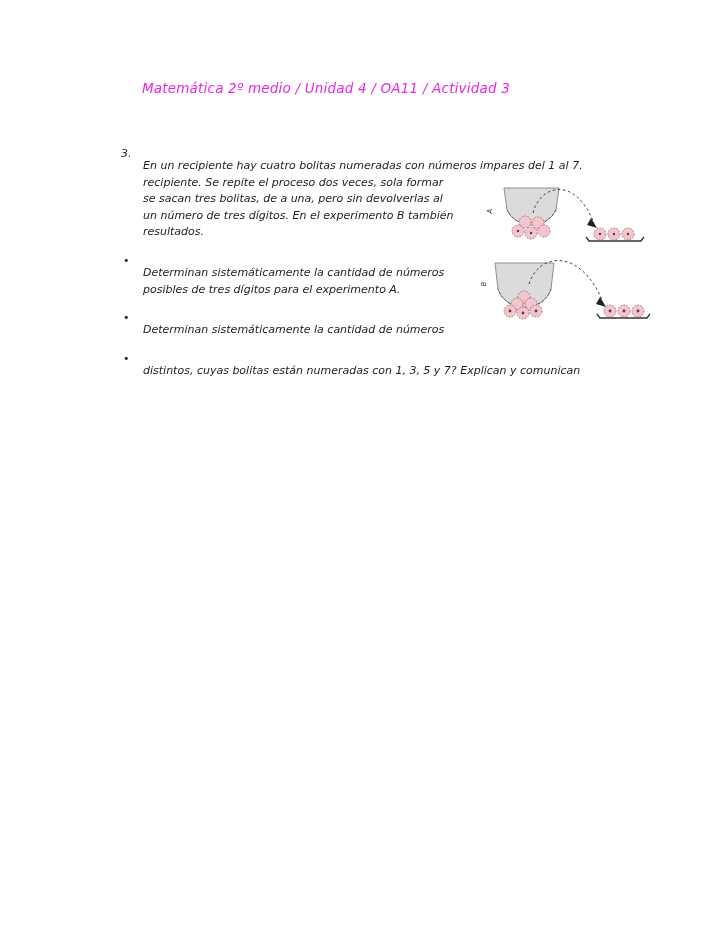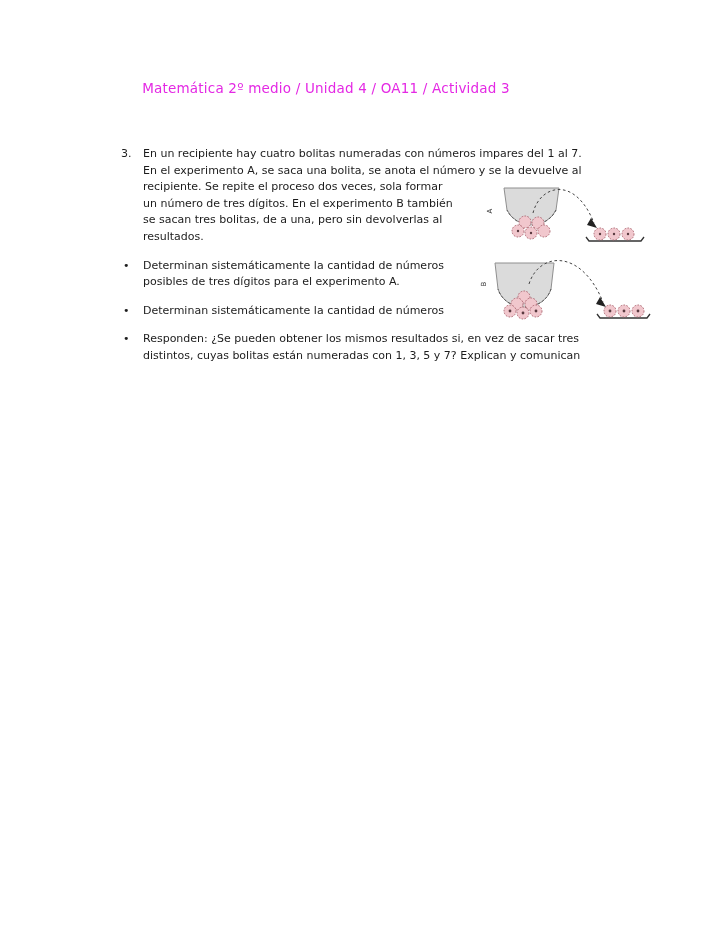--- a/index.html
+++ b/index.html
@@ -4,20 +4,21 @@
 <style>
   html,body{margin:0;padding:0;}
   body{background:#ffffff;}
   .page{
     position:relative;
     width:652px;height:932px;
     background:#ffffff;
     font-family:"DejaVu Sans","Liberation Sans",sans-serif;
     color:#1c1c1c;
     overflow:hidden;
+    font-style:italic;
   }
   .title{
     position:absolute;
     top:80px;left:0;right:0;
     text-align:center;
     font-size:13.5px;
     letter-spacing:0.2px;
     color:#e428e4;
   }
   .content{
@@ -27,21 +28,21 @@
     font-size:11px;
   }
   .row{display:flex;align-items:flex-start;}
   .row .gutter{
     flex:0 0 23px;
     line-height:16.6px;
     padding-left:1px;
     box-sizing:border-box;
   }
   .row .gutter.bullet{padding-left:3px;}
-  .row .lines{flex:1;}
+  .row .lines{flex:1;margin-top:12px;}
   .line{
     line-height:16.6px;
     white-space:nowrap;
   }
   .bullet-row{margin-top:12px;}
   
   .fig{position:absolute;}
   .fig-a{left:483px;top:183px;}
   .fig-b{left:479px;top:254px;}
   .tub{fill:#dbdbdb;stroke:#8f8f8f;stroke-width:1;}
@@ -59,24 +60,23 @@
 <div class="page">
 
   <div class="title">Matemática 2º medio / Unidad 4 / OA11 / Actividad 3</div>
 
   <div class="content">
 
     <div class="row">
       <div class="gutter">3.</div>
       <div class="lines">
         <div class="line">En un recipiente hay cuatro bolitas numeradas con números impares del 1 al 7.</div>
-        <div class="line">En el experimento A, se saca una bolita, se anota el número y se la devuelve al</div>
         <div class="line">recipiente. Se repite el proceso dos veces, sola formar</div>
+        <div class="line">se sacan tres bolitas, de a una, pero sin devolverlas al</div>
         <div class="line">un número de tres dígitos. En el experimento B también</div>
-        <div class="line">se sacan tres bolitas, de a una, pero sin devolverlas al</div>
         <div class="line">resultados.</div>
       </div>
     </div>
 
     <div class="row bullet-row">
       <div class="gutter bullet">•</div>
       <div class="lines">
         <div class="line">Determinan sistemáticamente la cantidad de números</div>
         <div class="line">posibles de tres dígitos para el experimento A.</div>
       </div>
@@ -85,21 +85,20 @@
     <div class="row bullet-row">
       <div class="gutter bullet">•</div>
       <div class="lines">
         <div class="line">Determinan sistemáticamente la cantidad de números</div>
       </div>
     </div>
 
     <div class="row bullet-row">
       <div class="gutter bullet">•</div>
       <div class="lines">
-        <div class="line">Responden: ¿Se pueden obtener los mismos resultados si, en vez de sacar tres</div>
         <div class="line">distintos, cuyas bolitas están numeradas con 1, 3, 5 y 7? Explican y comunican</div>
       </div>
     </div>
 
   </div>
 
   <svg class="fig fig-a" width="168" height="68" viewBox="0 0 168 68">
 
     <path class="tub" d="M21,5 L76,5 L73,27 A26.5 24 0 0 1 24,27 Z"></path>
     <path class="tub-dash" d="M73,27 A26.5 24 0 0 1 24,27"></path>

